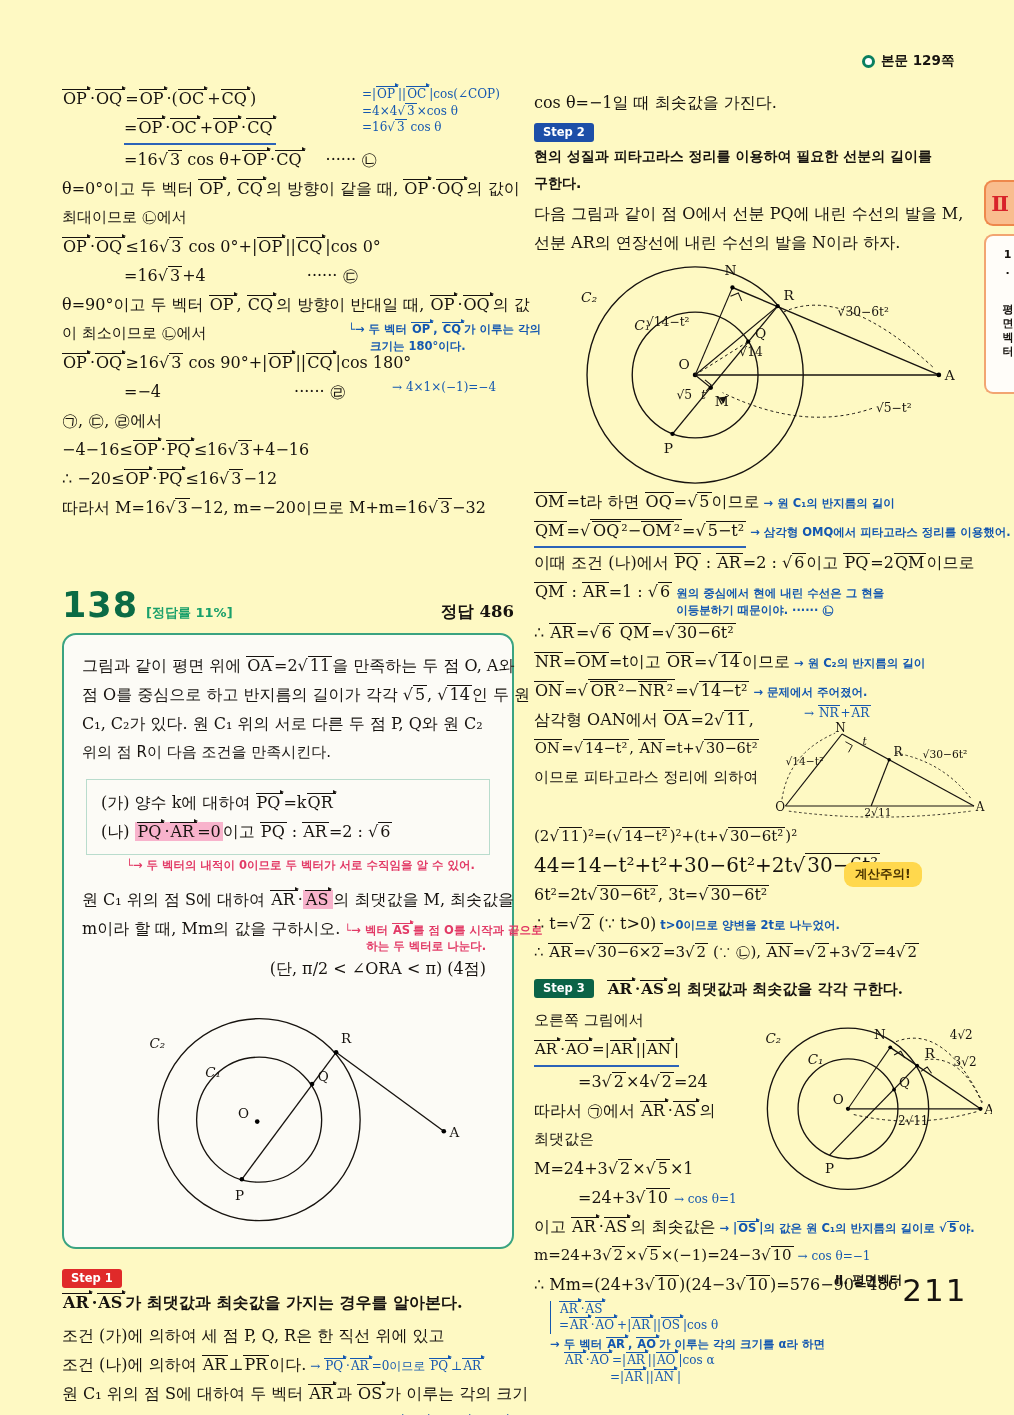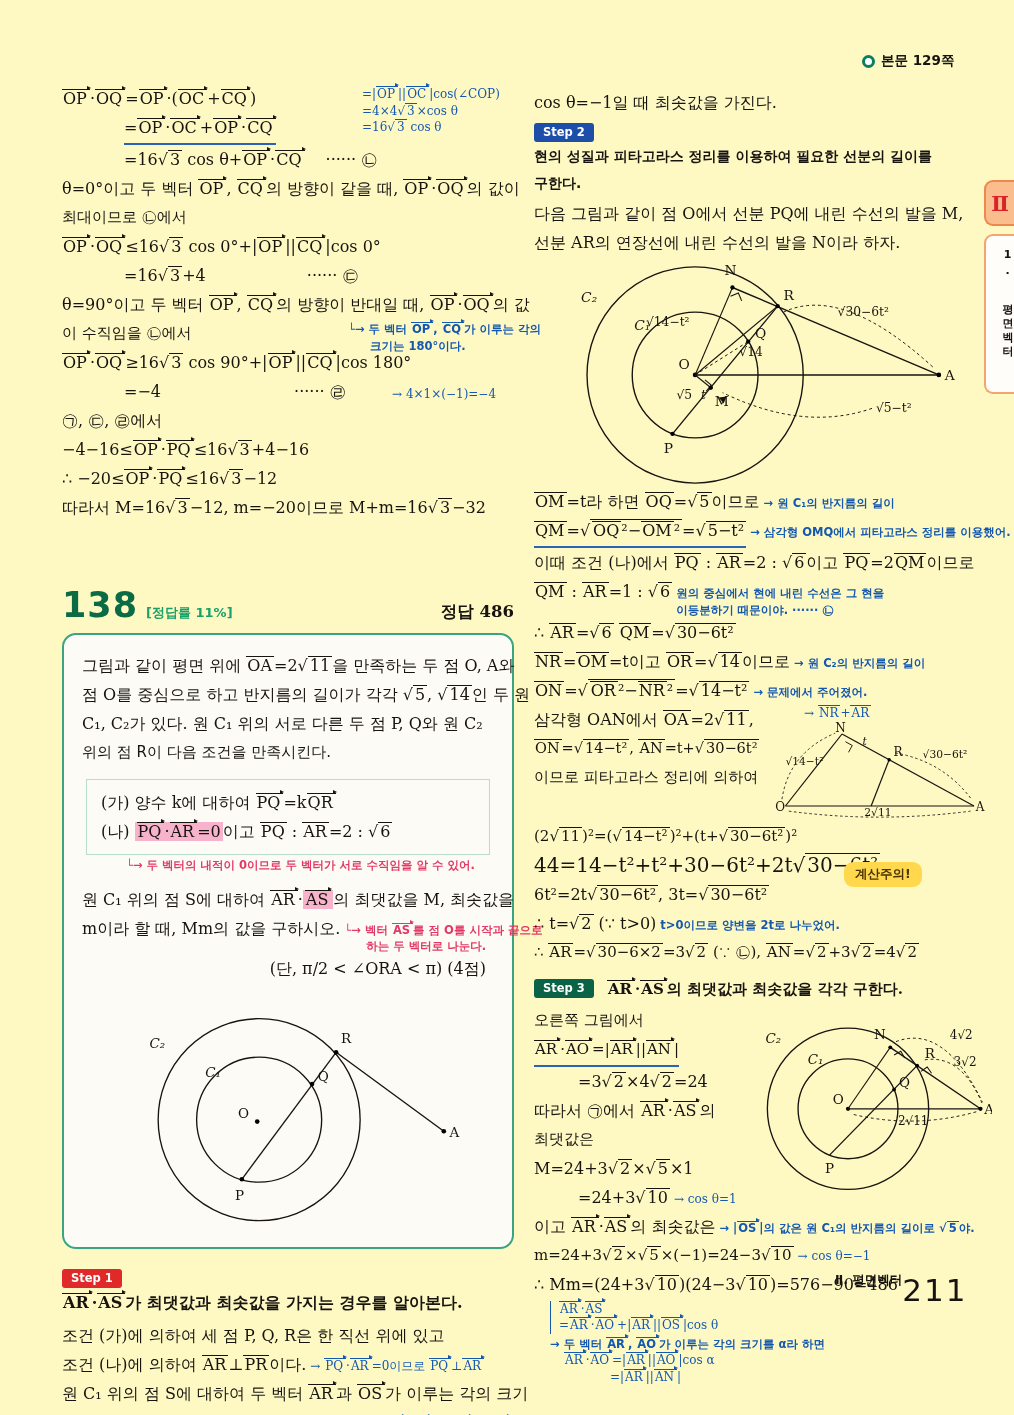--- a/index.html
+++ b/index.html
@@ -85,28 +85,28 @@
       <div class="abs" style="left:300px;top:2px;">
         <div class="nm">=|<span class="vec">OP</span>||<span class="vec">OC</span>|cos(∠COP)</div>
         <div class="nm">=4×4<span class="sqrt">√<span class="rad">3</span></span>×cos θ</div>
         <div class="nm">=16<span class="sqrt">√<span class="rad">3</span></span> cos θ</div>
       </div>
       <div class="m">θ=0°이고 두 벡터 <span class="vec">OP</span>, <span class="vec">CQ</span>의 방향이 같을 때, <span class="vec">OP</span>·<span class="vec">OQ</span>의 값이</div>
       <div class="k">최대이므로 ㉡에서</div>
       <div class="m"><span class="vec">OP</span>·<span class="vec">OQ</span>≤16<span class="sqrt">√<span class="rad">3</span></span> cos 0°+|<span class="vec">OP</span>||<span class="vec">CQ</span>|cos 0°</div>
       <div class="m ind">=16<span class="sqrt">√<span class="rad">3</span></span>+4　　　　　　 ······ ㉢</div>
       <div class="m">θ=90°이고 두 벡터 <span class="vec">OP</span>, <span class="vec">CQ</span>의 방향이 반대일 때, <span class="vec">OP</span>·<span class="vec">OQ</span>의 값</div>
-      <div class="k">이 수직임을 ㉡에서</div>
+      <div class="k">이 최소이므로 ㉡에서</div>
       <div class="abs" style="left:286px;top:237px;">
         <div class="nk larr">두 벡터 <span class="vec">OP</span>, <span class="vec">CQ</span>가 이루는 각의</div>
         <div class="nk" style="padding-left:22px;">크기는 180°이다.</div>
       </div>
       <div class="m"><span class="vec">OP</span>·<span class="vec">OQ</span>≥16<span class="sqrt">√<span class="rad">3</span></span> cos 90°+|<span class="vec">OP</span>||<span class="vec">CQ</span>|cos 180°</div>
       <div class="m ind">=−4　　　　　　　　 ······ ㉣</div>
-      <div class="abs nm arr" style="left:330px;top:302px;text-align:right;">4×1×(−1)=−4</div>
+      <div class="abs nm arr" style="left:330px;top:295px;text-align:right;">4×1×(−1)=−4</div>
       <div class="m">㉠, ㉢, ㉣에서</div>
       <div class="m">−4−16≤<span class="vec">OP</span>·<span class="vec">PQ</span>≤16<span class="sqrt">√<span class="rad">3</span></span>+4−16</div>
       <div class="m">∴ −20≤<span class="vec">OP</span>·<span class="vec">PQ</span>≤16<span class="sqrt">√<span class="rad">3</span></span>−12</div>
       <div class="m">따라서 M=16<span class="sqrt">√<span class="rad">3</span></span>−12, m=−20이므로 M+m=16<span class="sqrt">√<span class="rad">3</span></span>−32</div>
     </div>
 
     <div class="phead">
       <span class="pnum">138</span>
       <span class="prate">[정답률 11%]</span>
       <span class="pans">정답 486</span>

